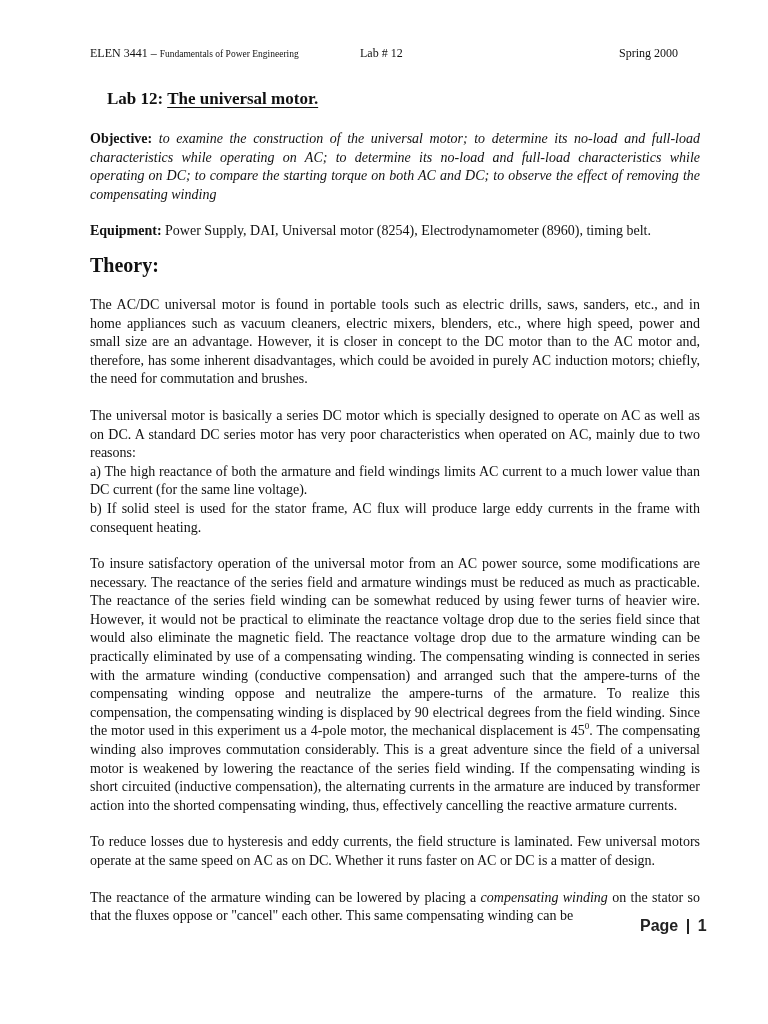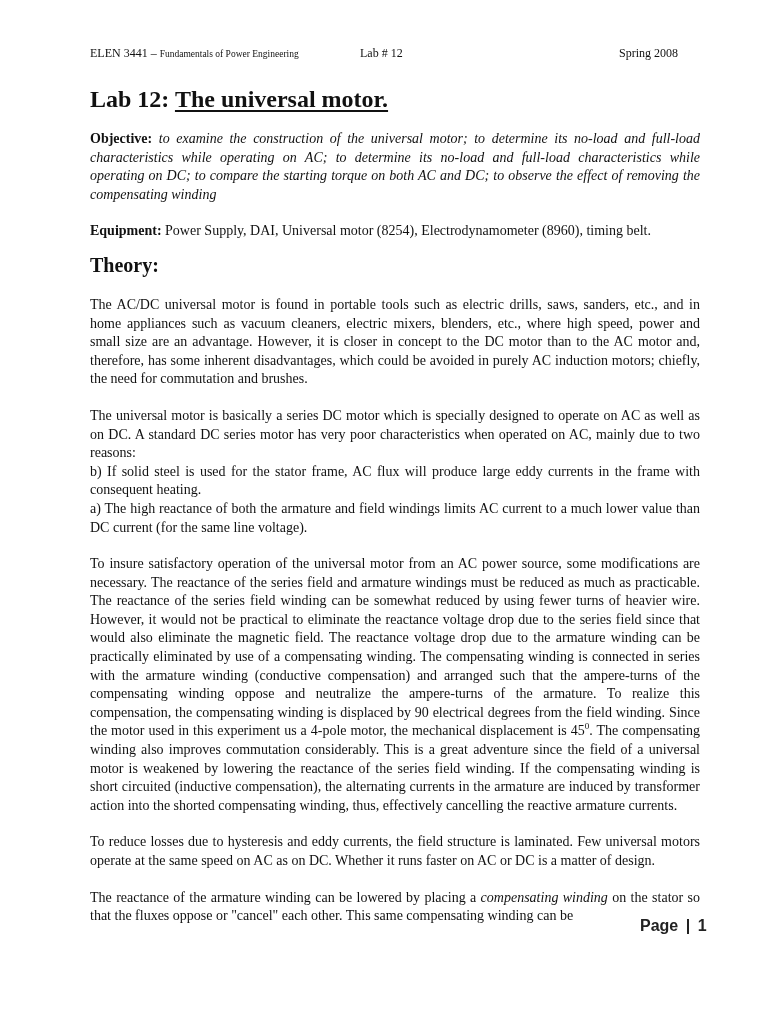--- a/index.html
+++ b/index.html
@@ -8,21 +8,21 @@
   .header { position: absolute; top: 46px; left: 90px; width: 610px; height: 18px;
     font-family: Liberation Serif, serif; font-size: 12px; color: #111; }
   .header .course { position: absolute; left: 0; top: 0; }
   .header .course .code { font-size: 12px; }
   .header .course .sub { font-size: 9.5px; }
   .header .lab { position: absolute; left: 270px; top: 0; font-size: 12px; }
   .header .term { position: absolute; right: 22px; top: 0; font-size: 12px; }
 
   .content { position: absolute; left: 90px; top: 86px; width: 610px;
     font-family: "Liberation Serif", serif; font-size: 14px; line-height: 18.6px; color: #111; }
-  .title { font-size: 24px; font-weight: bold; margin: 0 0 10px 0; line-height: 26px; }
+  .title { font-size: 17px; font-weight: bold; margin: 0 0 10px 17px; line-height: 26px; }
   .title .underlined { text-decoration: underline; text-underline-offset: 3px; }
   p { margin: 18px 0 11px 0; text-align: justify; }
   .objective .label, .equipment .label { font-weight: bold; }
   .objective .text { font-style: italic; }
   h2.theory { font-size: 20px; font-weight: bold; margin: 4px 0 0 0; line-height: 26px; }
   .line { display: block; }
   sup { font-size: 9px; line-height: 0; }
   em { font-style: italic; }
 
   .footer { position: absolute; top: 917px; left: 640px; font-family: "Liberation Sans", sans-serif;
@@ -33,21 +33,21 @@
 <body>
 
 <div class="page">
 
   <div class="header">
     <span class="course">
       <span class="code">ELEN 3441 –</span>
       <span class="sub">Fundamentals of Power Engineering</span>
     </span>
     <span class="lab">Lab # 12</span>
-    <span class="term">Spring 2008</span>
+    <span class="term">Spring 2000</span>
   </div>
 
   <div class="content">
     <div class="title">
       <span>Lab 12:</span>
       <span class="underlined">The universal motor.</span>
     </div>
 
     <p class="objective">
       <span class="label">Objective:</span>
@@ -58,22 +58,22 @@
       <span class="label">Equipment:</span>
       <span>Power Supply, DAI, Universal motor (8254), Electrodynamometer (8960), timing belt.</span>
     </p>
 
     <h2 class="theory">Theory:</h2>
 
     <p>The AC/DC universal motor is found in portable tools such as electric drills, saws, sanders, etc., and in home appliances such as vacuum cleaners, electric mixers, blenders, etc., where high speed, power and small size are an advantage. However, it is closer in concept to the DC motor than to the AC motor and, therefore, has some inherent disadvantages, which could be avoided in purely AC induction motors; chiefly, the need for commutation and brushes.</p>
 
     <p>
       <span>The universal motor is basically a series DC motor which is specially designed to operate on AC as well as on DC. A standard DC series motor has very poor characteristics when operated on AC, mainly due to two reasons:</span>
+      <span class="line">a) The high reactance of both the armature and field windings limits AC current to a much lower value than DC current (for the same line voltage).</span>
       <span class="line">b) If solid steel is used for the stator frame, AC flux will produce large eddy currents in the frame with consequent heating.</span>
-      <span class="line">a) The high reactance of both the armature and field windings limits AC current to a much lower value than DC current (for the same line voltage).</span>
     </p>
 
     <p><span>To insure satisfactory operation of the universal motor from an AC power source, some modifications are necessary. The reactance of the series field and armature windings must be reduced as much as practicable. The reactance of the series field winding can be somewhat reduced by using fewer turns of heavier wire. However, it would not be practical to eliminate the reactance voltage drop due to the series field since that would also eliminate the magnetic field. The reactance voltage drop due to the armature winding can be practically eliminated by use of a compensating winding. The compensating winding is connected in series with the armature winding (conductive compensation) and arranged such that the ampere-turns of the compensating winding oppose and neutralize the ampere-turns of the armature. To realize this compensation, the compensating winding is displaced by 90 electrical degrees from the field winding. Since the motor used in this experiment us a 4-pole motor, the mechanical displacement is 45</span><sup>0</sup><span>. The compensating winding also improves commutation considerably. This is a great adventure since the field of a universal motor is weakened by lowering the reactance of the series field winding. If the compensating winding is short circuited (inductive compensation), the alternating currents in the armature are induced by transformer action into the shorted compensating winding, thus, effectively cancelling the reactive armature currents.</span></p>
 
     <p>To reduce losses due to hysteresis and eddy currents, the field structure is laminated. Few universal motors operate at the same speed on AC as on DC. Whether it runs faster on AC or DC is a matter of design.</p>
 
     <p><span>The reactance of the armature winding can be lowered by placing a </span><em>compensating winding</em><span> on the stator so that the fluxes oppose or "cancel" each other. This same compensating winding can be</span></p>
   </div>
 
   <div class="footer">

